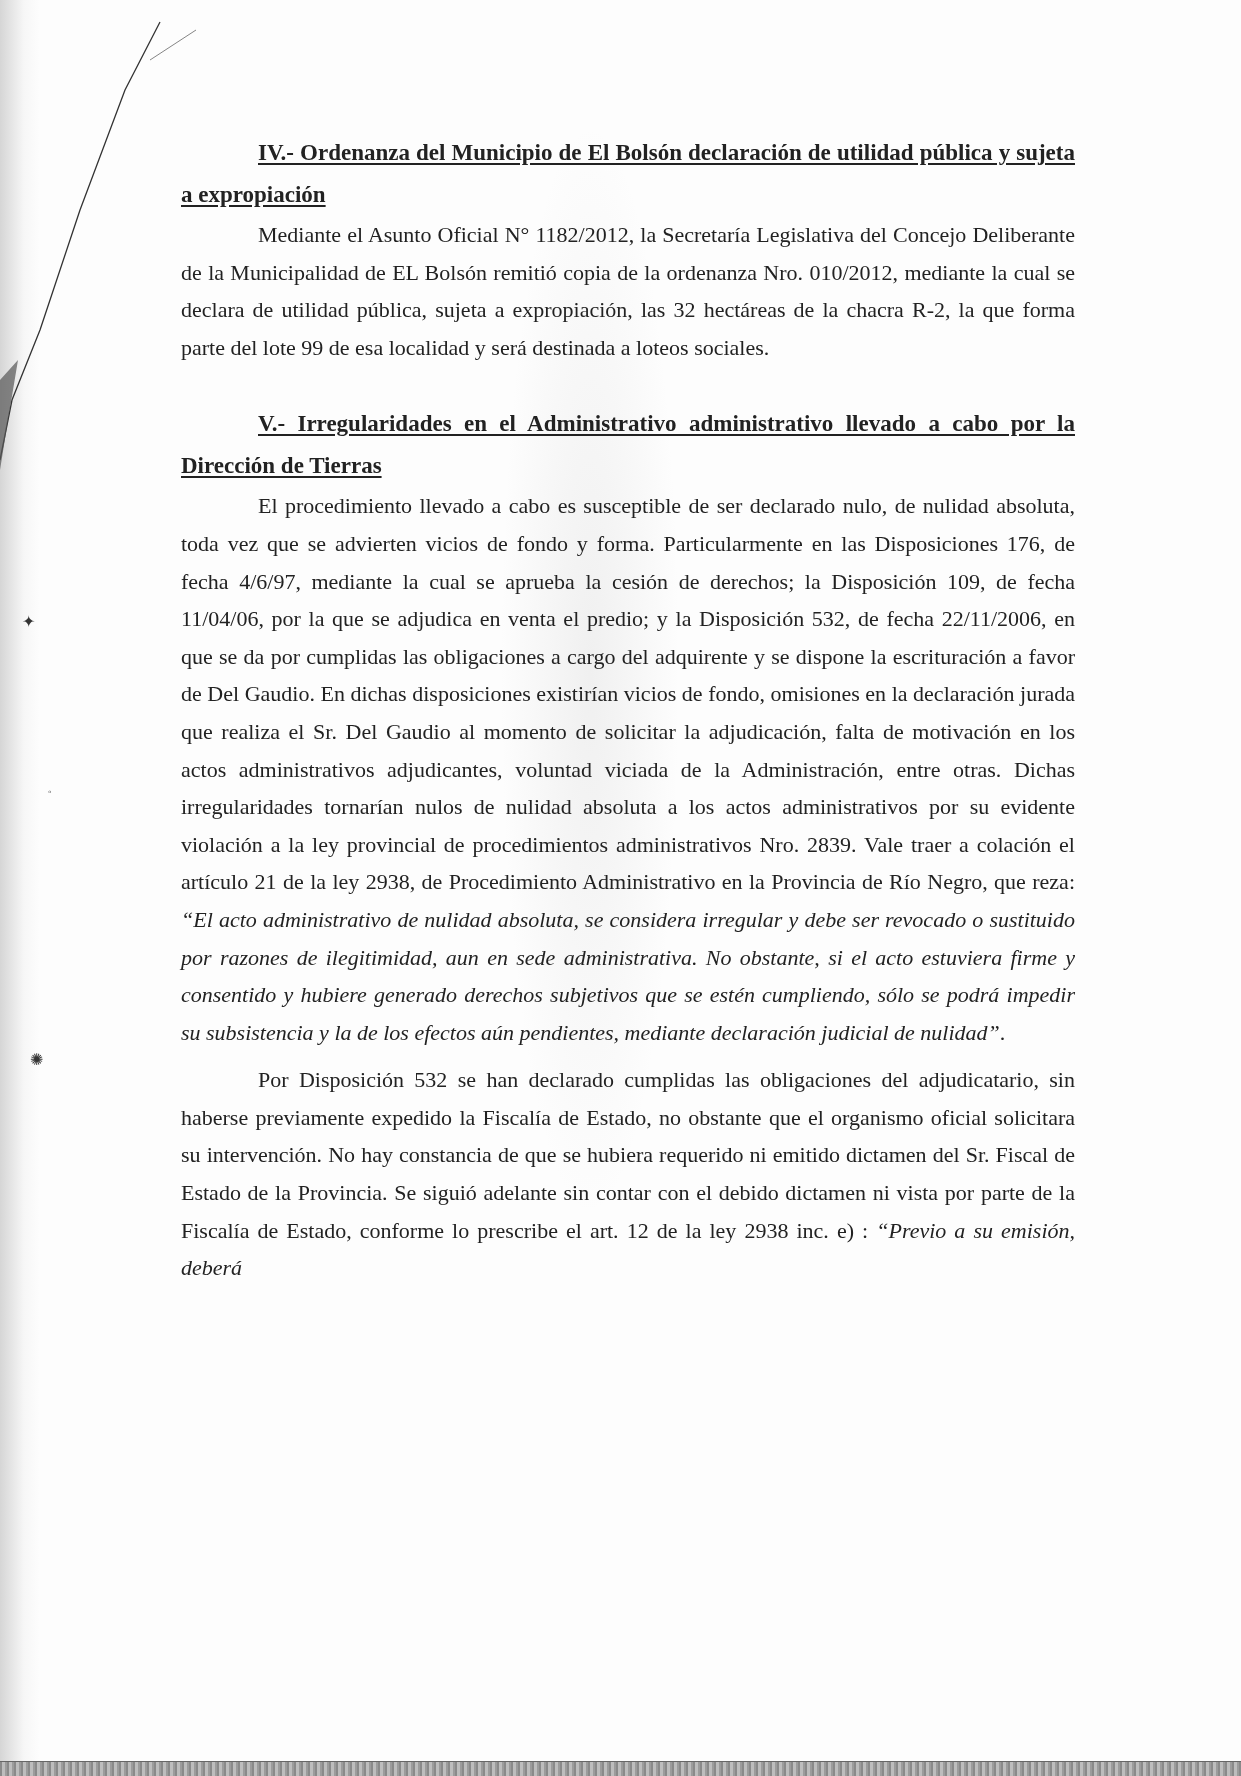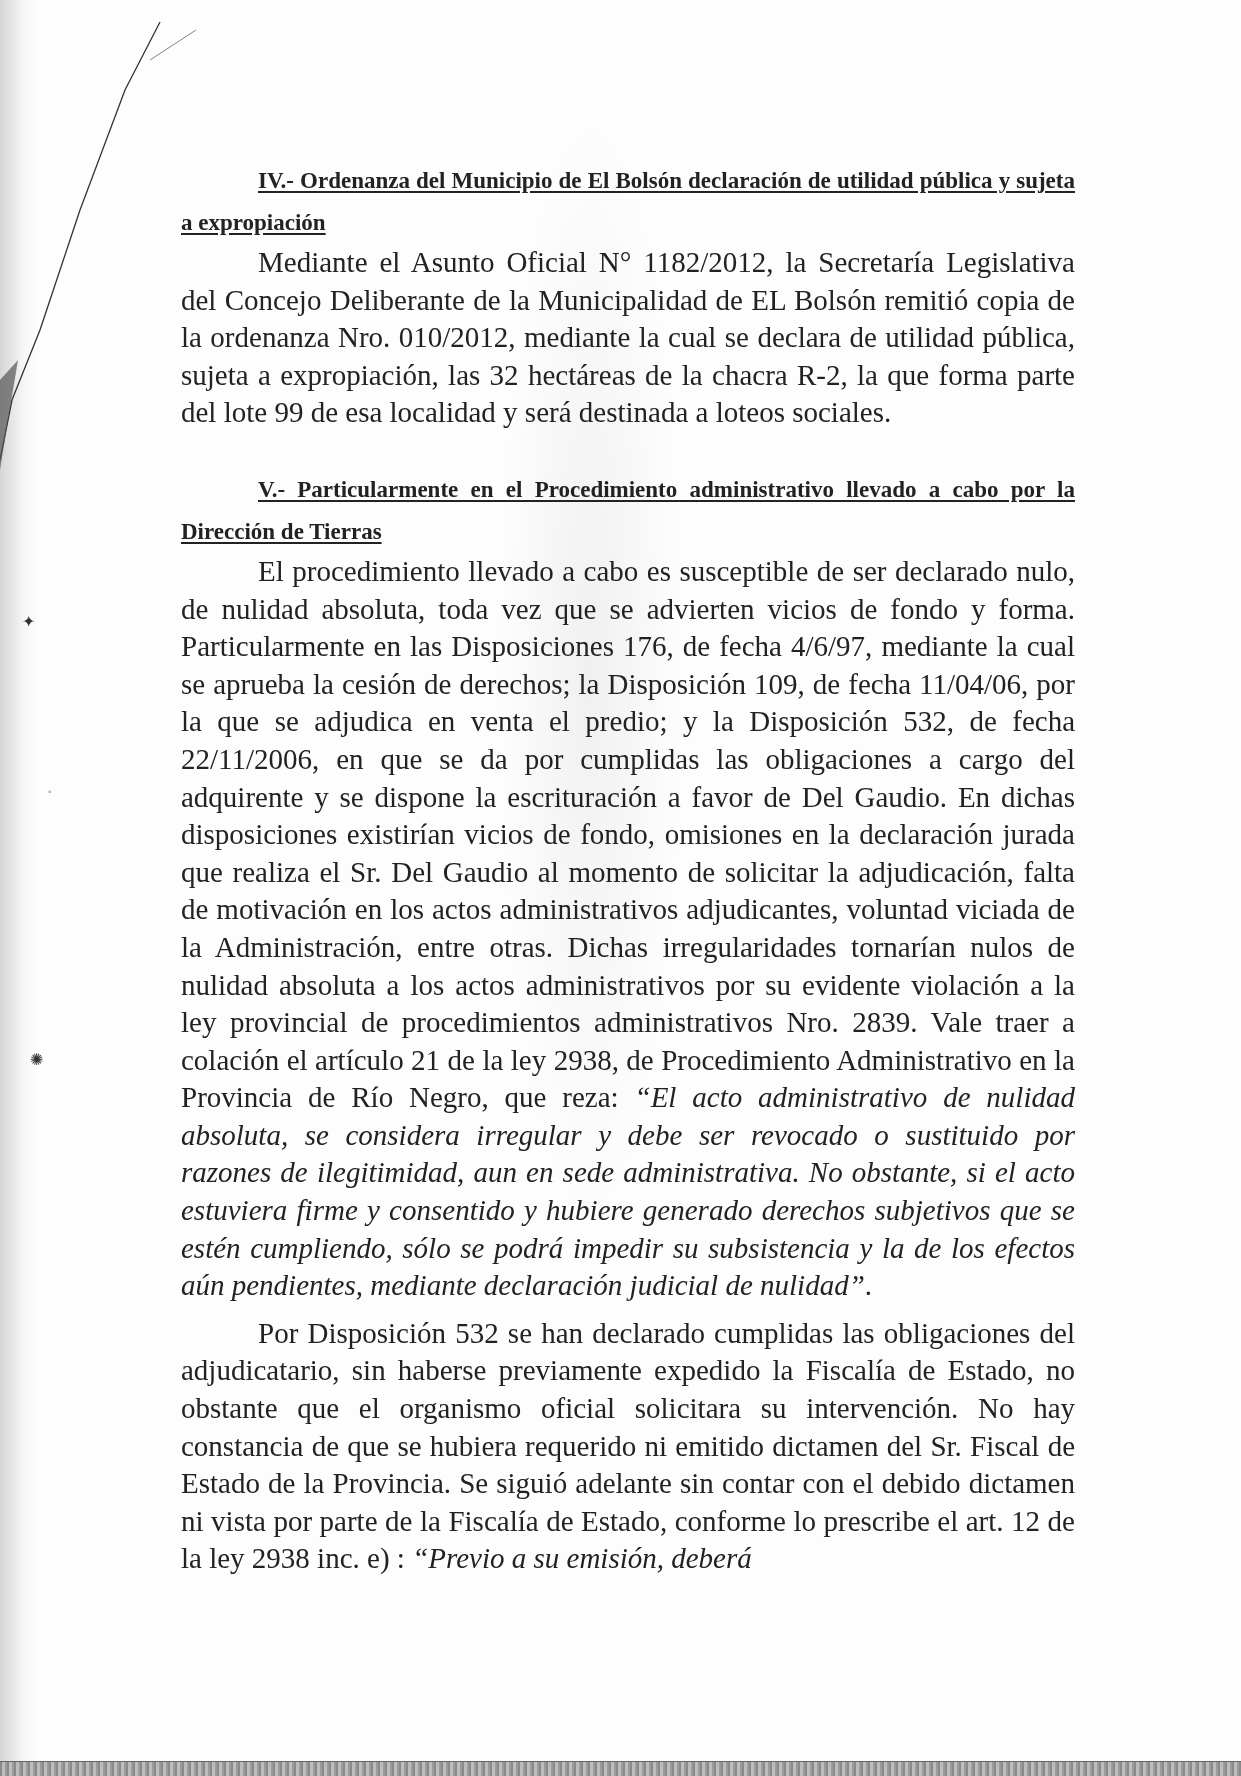--- a/index.html
+++ b/index.html
@@ -21,29 +21,29 @@
     border-top: 1px solid #666;
   }
   .scan-fold { position: absolute; left: 0; top: 0; width: 200px; height: 520px; pointer-events: none; }
   .scan-speck { position: absolute; color: #333; font-size: 16px; }
   .scan-smudge {
     position: absolute; left: 500px; top: 120px; width: 180px; height: 1100px;
     background: radial-gradient(ellipse at center, rgba(180,180,180,0.18), rgba(255,255,255,0) 70%);
     pointer-events: none;
   }
 
-  .content { position: absolute; left: 181px; top: 132px; width: 894px; margin-top: 28px; }
+  .content { position: absolute; left: 181px; top: 132px; width: 894px; }
   .heading {
     font-weight: bold; font-size: 23px; line-height: 42px;
     text-decoration: underline; text-underline-offset: 3px;
     text-align: justify; text-align-last: left;
   }
   .heading .indent { display: inline-block; width: 77px; }
   .para {
-    font-size: 29px; line-height: 37.6px; text-align: justify;
+    font-size: 22px; line-height: 37.6px; text-align: justify;
     text-indent: 77px; margin: 0;
   }
   .para i { }
   .gap-sec { height: 37px; }
   .gap-small { height: 10px; }
 </style>
 </head>
 <body>
 
 <div class="page">
@@ -66,21 +66,21 @@
       </div>
       <p class="para">
         <span>Mediante el Asunto Oficial N° 1182/2012, la Secretaría Legislativa del Concejo Deliberante de la Municipalidad de EL Bolsón remitió copia de la ordenanza Nro. 010/2012,  mediante la cual se declara de utilidad pública, sujeta a expropiación, las 32 hectáreas de la chacra R-2, la que forma parte del lote 99 de esa localidad y será destinada a loteos sociales.</span>
       </p>
     </section>
 
     <div class="gap-sec"></div>
 
     <section>
       <div class="heading">
-        <span class="indent"></span><span>V.-  Particularmente en el Procedimiento administrativo llevado a cabo por la Dirección de Tierras</span>
+        <span class="indent"></span><span>V.-  Irregularidades en el Administrativo administrativo llevado a cabo por la Dirección de Tierras</span>
       </div>
       <p class="para">
         <span>El procedimiento llevado a cabo es susceptible de ser declarado nulo, de nulidad absoluta, toda vez que se advierten vicios de fondo y forma. Particularmente en las Disposiciones 176, de fecha 4/6/97, mediante la cual se aprueba la cesión de derechos; la Disposición 109, de fecha 11/04/06,  por la que se adjudica en venta el predio; y la Disposición 532, de fecha 22/11/2006, en que se da por cumplidas las obligaciones a cargo del adquirente y se dispone la escrituración a favor de Del Gaudio. En dichas disposiciones existirían vicios  de fondo, omisiones en la declaración jurada que realiza el Sr. Del Gaudio al momento de solicitar la adjudicación, falta de motivación en los actos administrativos adjudicantes, voluntad viciada de la Administración, entre otras. Dichas irregularidades tornarían nulos de nulidad absoluta a los actos administrativos por su evidente violación a la ley provincial de procedimientos administrativos Nro. 2839. Vale traer a colación el artículo 21 de la ley 2938, de Procedimiento Administrativo en la Provincia de Río Negro,  que reza: </span><i>“El  acto administrativo de nulidad absoluta, se considera  irregular y debe ser revocado o sustituido por razones de ilegitimidad, aun en sede administrativa. No obstante, si el acto estuviera firme y consentido y hubiere generado derechos subjetivos que se estén cumpliendo, sólo se podrá impedir su subsistencia y la de los efectos aún pendientes, mediante declaración judicial de nulidad”</i><span>.</span>
       </p>
       <div class="gap-small"></div>
       <p class="para">
         <span>Por Disposición 532 se han declarado cumplidas las obligaciones del adjudicatario, sin haberse previamente expedido la Fiscalía de Estado, no obstante que el organismo oficial solicitara su intervención. No hay constancia de que se hubiera requerido ni emitido dictamen del Sr. Fiscal de Estado de la Provincia. Se siguió adelante sin contar con el debido dictamen ni vista por parte de la Fiscalía de Estado, conforme lo prescribe el art. 12 de la ley 2938 inc. e) : </span><i>“Previo a  su  emisión, deberá</i>
       </p>
     </section>
   </div>

